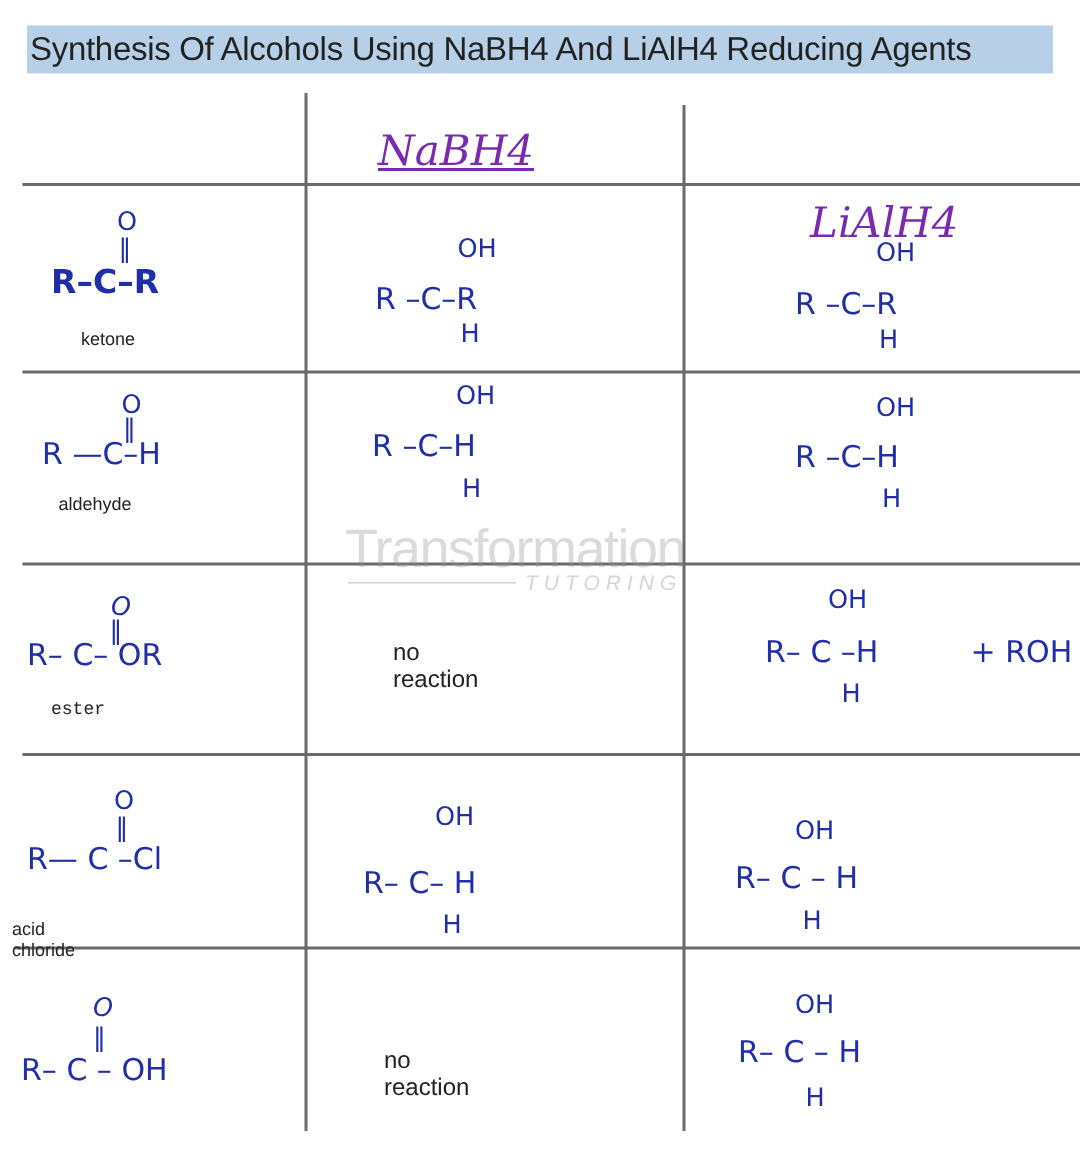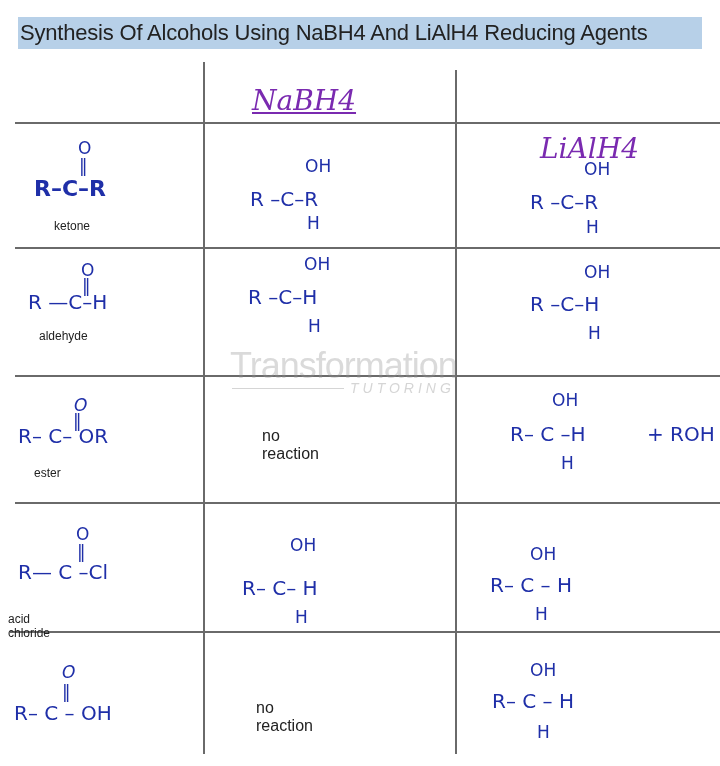--- a/index.html
+++ b/index.html
@@ -71,21 +71,21 @@
 
   <div class="chem small" style="left:584px; top:264px;">OH</div>
   <div class="chem" style="left:530px; top:294px;">R –C–H</div>
   <div class="chem small" style="left:588px; top:325px;">H</div>
 </div>
 
 <div class="cell">
   <div class="chem small" style="left:74px; top:397px; font-style:italic;">O</div>
   <div class="chem small" style="left:73px; top:413px;">‖</div>
   <div class="chem" style="left:18px; top:426px;">R– C– OR</div>
-  <div class="label" style="left:34px; top:466px;">ester</div>
+  <div class="label" style="left:34px; top:466px;font-family:Liberation Mono, monospace;">ester</div>
 
   <div class="nr" style="left:262px; top:427px;">no reaction</div>
 
   <div class="chem small" style="left:552px; top:392px;">OH</div>
   <div class="chem" style="left:510px; top:424px;">R– C –H</div>
   <div class="chem small" style="left:561px; top:455px;">H</div>
   <div class="chem" style="left:647px; top:424px;">+ ROH</div>
 </div>
 
 <div class="cell">

